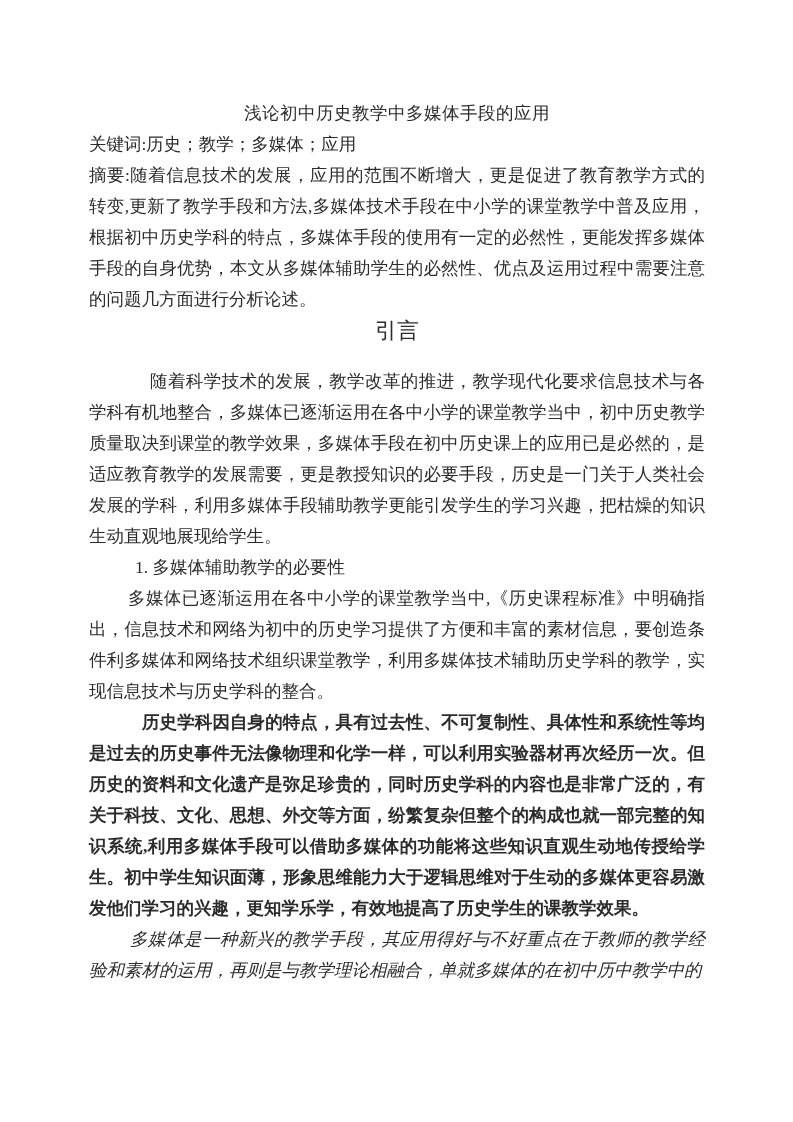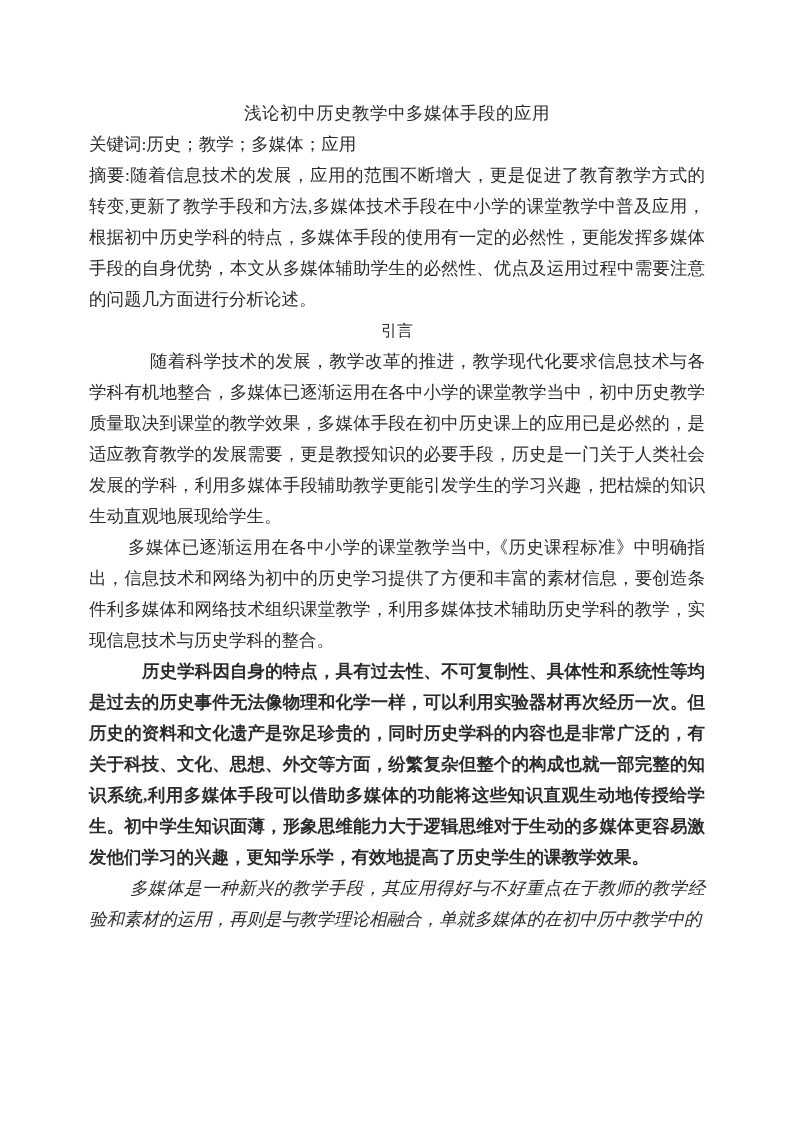--- a/index.html
+++ b/index.html
@@ -23,51 +23,52 @@
   }
   .title {
     margin: 0;
     font-size: 17.5px;
     font-weight: normal;
     text-align: center;
     letter-spacing: 0.5px;
   }
   .center-heading {
     margin: 0;
-    font-size: 16px;
+    font-size: 22px;
     font-weight: normal;
     text-align: center;
   }
   .para {
     margin: 0;
     text-align: justify;
     text-align-last: left;
     word-break: break-all;
   }
   .indent-0   { text-indent: 0; }
-  .indent-intro { text-indent: 61px; }  
+  .indent-intro { text-indent: 61px; margin-top: 20px; }  
   .indent-head  { text-indent: 46px; }  
   .indent-p39   { text-indent: 39px; }  
   .indent-p53   { text-indent: 53px; font-weight: bold; }  
   .indent-p41   { text-indent: 41px; font-style: italic; }  
 </style>
 </head>
 <body>
 
 <div class="page">
   <h1 class="title">浅论初中历史教学中多媒体手段的应用</h1>
 
   <p class="para indent-0">关键词:历史；教学；多媒体；应用</p>
 
   <p class="para indent-0">摘要:随着信息技术的发展，应用的范围不断增大，更是促进了教育教学方式的转变,更新了教学手段和方法,多媒体技术手段在中小学的课堂教学中普及应用，根据初中历史学科的特点，多媒体手段的使用有一定的必然性，更能发挥多媒体手段的自身优势，本文从多媒体辅助学生的必然性、优点及运用过程中需要注意的问题几方面进行分析论述。</p>
 
   <h2 class="center-heading">引言</h2>
 
   <p class="para indent-intro">随着科学技术的发展，教学改革的推进，教学现代化要求信息技术与各学科有机地整合，多媒体已逐渐运用在各中小学的课堂教学当中，初中历史教学质量取决到课堂的教学效果，多媒体手段在初中历史课上的应用已是必然的，是适应教育教学的发展需要，更是教授知识的必要手段，历史是一门关于人类社会发展的学科，利用多媒体手段辅助教学更能引发学生的学习兴趣，把枯燥的知识生动直观地展现给学生。</p>
 
+  <p class="para indent-head">1. 多媒体辅助教学的必要性</p>
 
   <p class="para indent-p39">多媒体已逐渐运用在各中小学的课堂教学当中,《历史课程标准》中明确指出，信息技术和网络为初中的历史学习提供了方便和丰富的素材信息，要创造条件利多媒体和网络技术组织课堂教学，利用多媒体技术辅助历史学科的教学，实现信息技术与历史学科的整合。</p>
 
   <p class="para indent-p53">历史学科因自身的特点，具有过去性、不可复制性、具体性和系统性等均是过去的历史事件无法像物理和化学一样，可以利用实验器材再次经历一次。但历史的资料和文化遗产是弥足珍贵的，同时历史学科的内容也是非常广泛的，有关于科技、文化、思想、外交等方面，纷繁复杂但整个的构成也就一部完整的知识系统,利用多媒体手段可以借助多媒体的功能将这些知识直观生动地传授给学生。初中学生知识面薄，形象思维能力大于逻辑思维对于生动的多媒体更容易激发他们学习的兴趣，更知学乐学，有效地提高了历史学生的课教学效果。</p>
 
 
   <p class="para indent-p41">多媒体是一种新兴的教学手段，其应用得好与不好重点在于教师的教学经验和素材的运用，再则是与教学理论相融合，单就多媒体的在初中历中教学中的</p>
 </div>
 
 </body></html>

